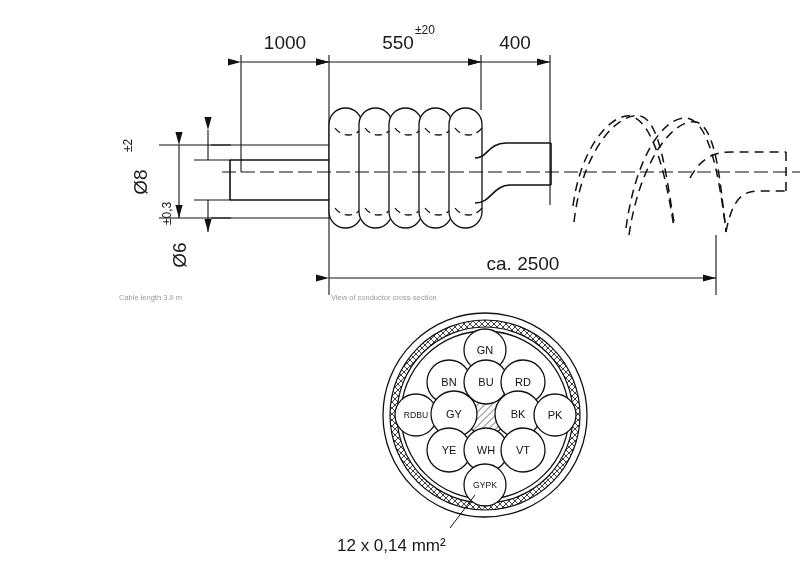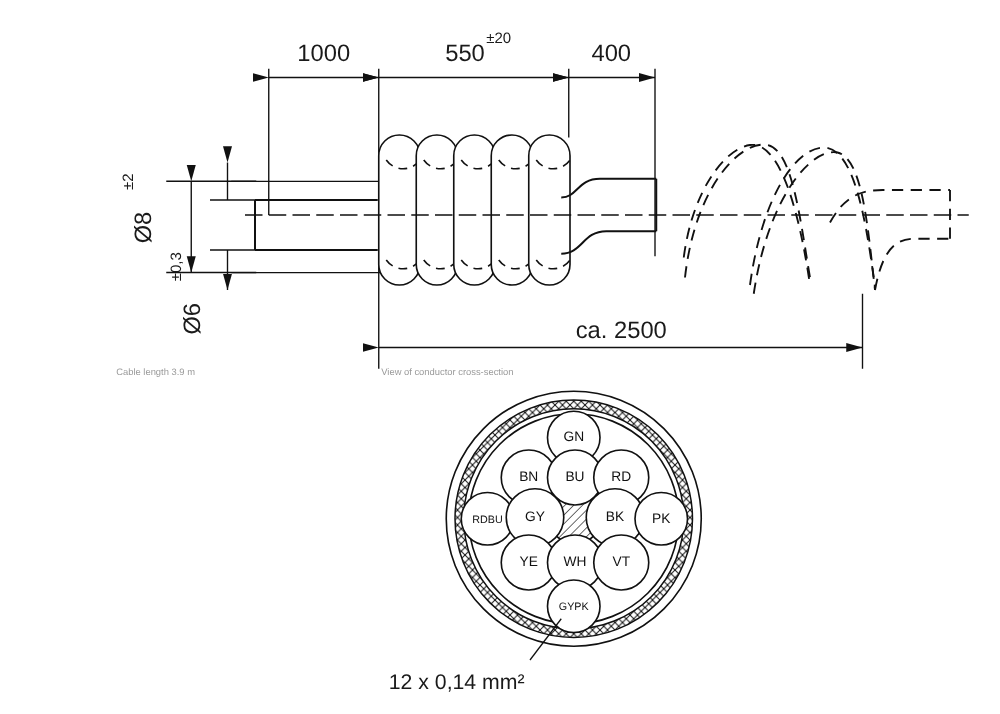--- a/index.html
+++ b/index.html
@@ -4,21 +4,21 @@
 <title>Spiral Cable Technical Drawing</title>
 <style>
   html,body{margin:0;padding:0;background:#ffffff;}
   body{
     width:800px;height:571px;
     font-family:"Liberation Sans", sans-serif;
     color:#111;
     overflow:hidden;
     position:relative;
   }
-  #drawing-root{position:relative;width:708px;height:571px;}
+  #drawing-root{position:relative;width:708px;height:571px;margin-left:26px;}
   svg#tech-drawing{display:block;width:800px;height:571px;}
   .dim-text{font-family:"Liberation Sans", sans-serif;font-size:19px;fill:#1a1a1a;}
   .dim-tol{font-family:"Liberation Sans", sans-serif;font-size:12px;fill:#1a1a1a;}
   .approx-text{font-family:"Liberation Sans", sans-serif;font-size:19px;fill:#1a1a1a;}
   .caption-text{font-family:"Liberation Sans", sans-serif;font-size:7.5px;fill:#9a9a9a;}
   .cond-label{font-family:"Liberation Sans", sans-serif;font-size:11px;fill:#111;text-anchor:middle;dominant-baseline:central;}
   .cond-label.small{font-size:8.6px;}
   .spec-text{font-family:"Liberation Sans", sans-serif;font-size:17px;fill:#1a1a1a;}
   .ln{fill:none;stroke:#111;stroke-width:1.6;stroke-linecap:butt;}
   .ln-thin{fill:none;stroke:#111;stroke-width:1;}

